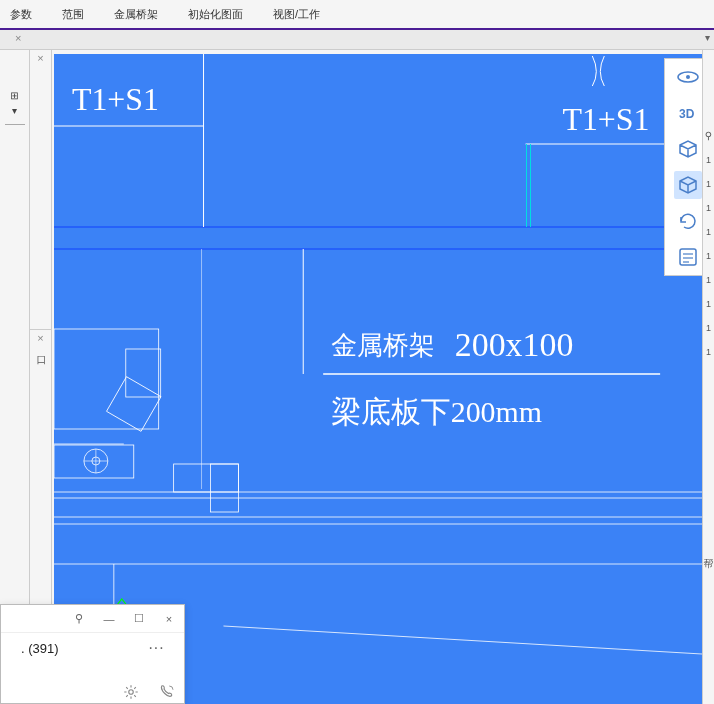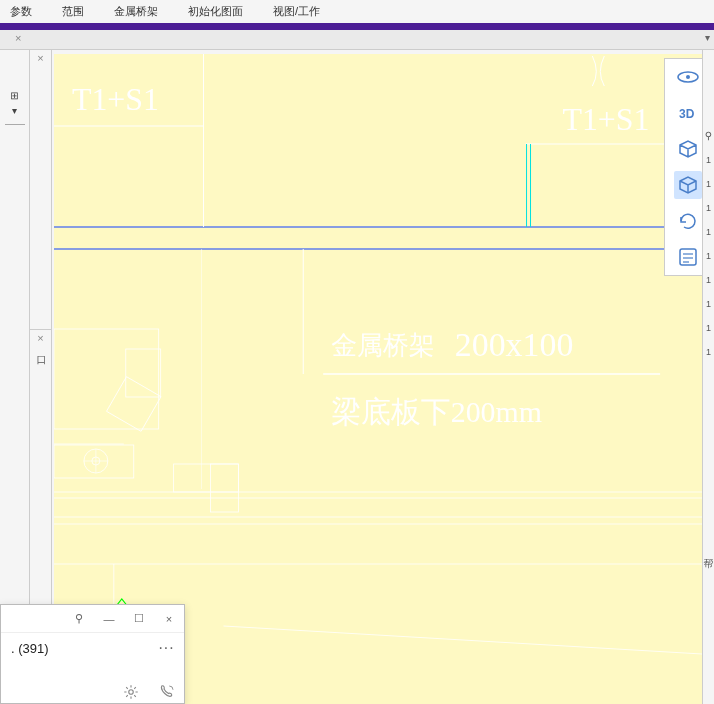--- a/index.html
+++ b/index.html
@@ -1,21 +1,21 @@
 <!DOCTYPE html>
 <html><head>
 <meta charset="utf-8">
 <style>
   * { box-sizing: border-box; margin: 0; padding: 0; }
   html, body { width: 714px; height: 704px; overflow: hidden; font-family: "Microsoft YaHei", sans-serif; background: #f0f0f0; }
   
   .top-menu {
     height: 30px;
     background: #f5f5f5;
-    border-bottom: 7px solid #4c1d95;
+    border-bottom: 2px solid #4c1d95;
     display: flex;
     align-items: center;
     padding: 0 10px;
     gap: 30px;
     font-size: 11px;
     color: #333;
   }
   .top-menu span { cursor: pointer; }
   
   .tab-bar {
@@ -80,21 +80,21 @@
     background: #f5f5f5;
     padding: 4px 0 0 0;
   }
   
   .cad-canvas {
     position: absolute;
     left: 2px;
     top: 4px;
     right: 0;
     bottom: 0;
-    background: #fef9c3;
+    background: #3b82f6;
   }
   
   svg.cad { width: 100%; height: 100%; display: block; }
   
   .view-tools {
     position: absolute;
     top: 4px;
     right: 0;
     width: 38px;
     background: #fff;
@@ -158,21 +158,21 @@
     width: 30px;
     height: 28px;
     display: flex;
     align-items: center;
     justify-content: center;
     font-size: 11px;
     color: #666;
     cursor: pointer;
   }
   .popup-body {
-    padding: 6px 10px;
+    padding: 6px 20px;
     font-size: 13px;
     color: #222;
     display: flex;
     justify-content: space-between;
     align-items: center;
   }
   .popup-body .more { font-size: 16px; color: #666; cursor: pointer; }
   .popup-footer {
     position: absolute;
     bottom: 2px;

